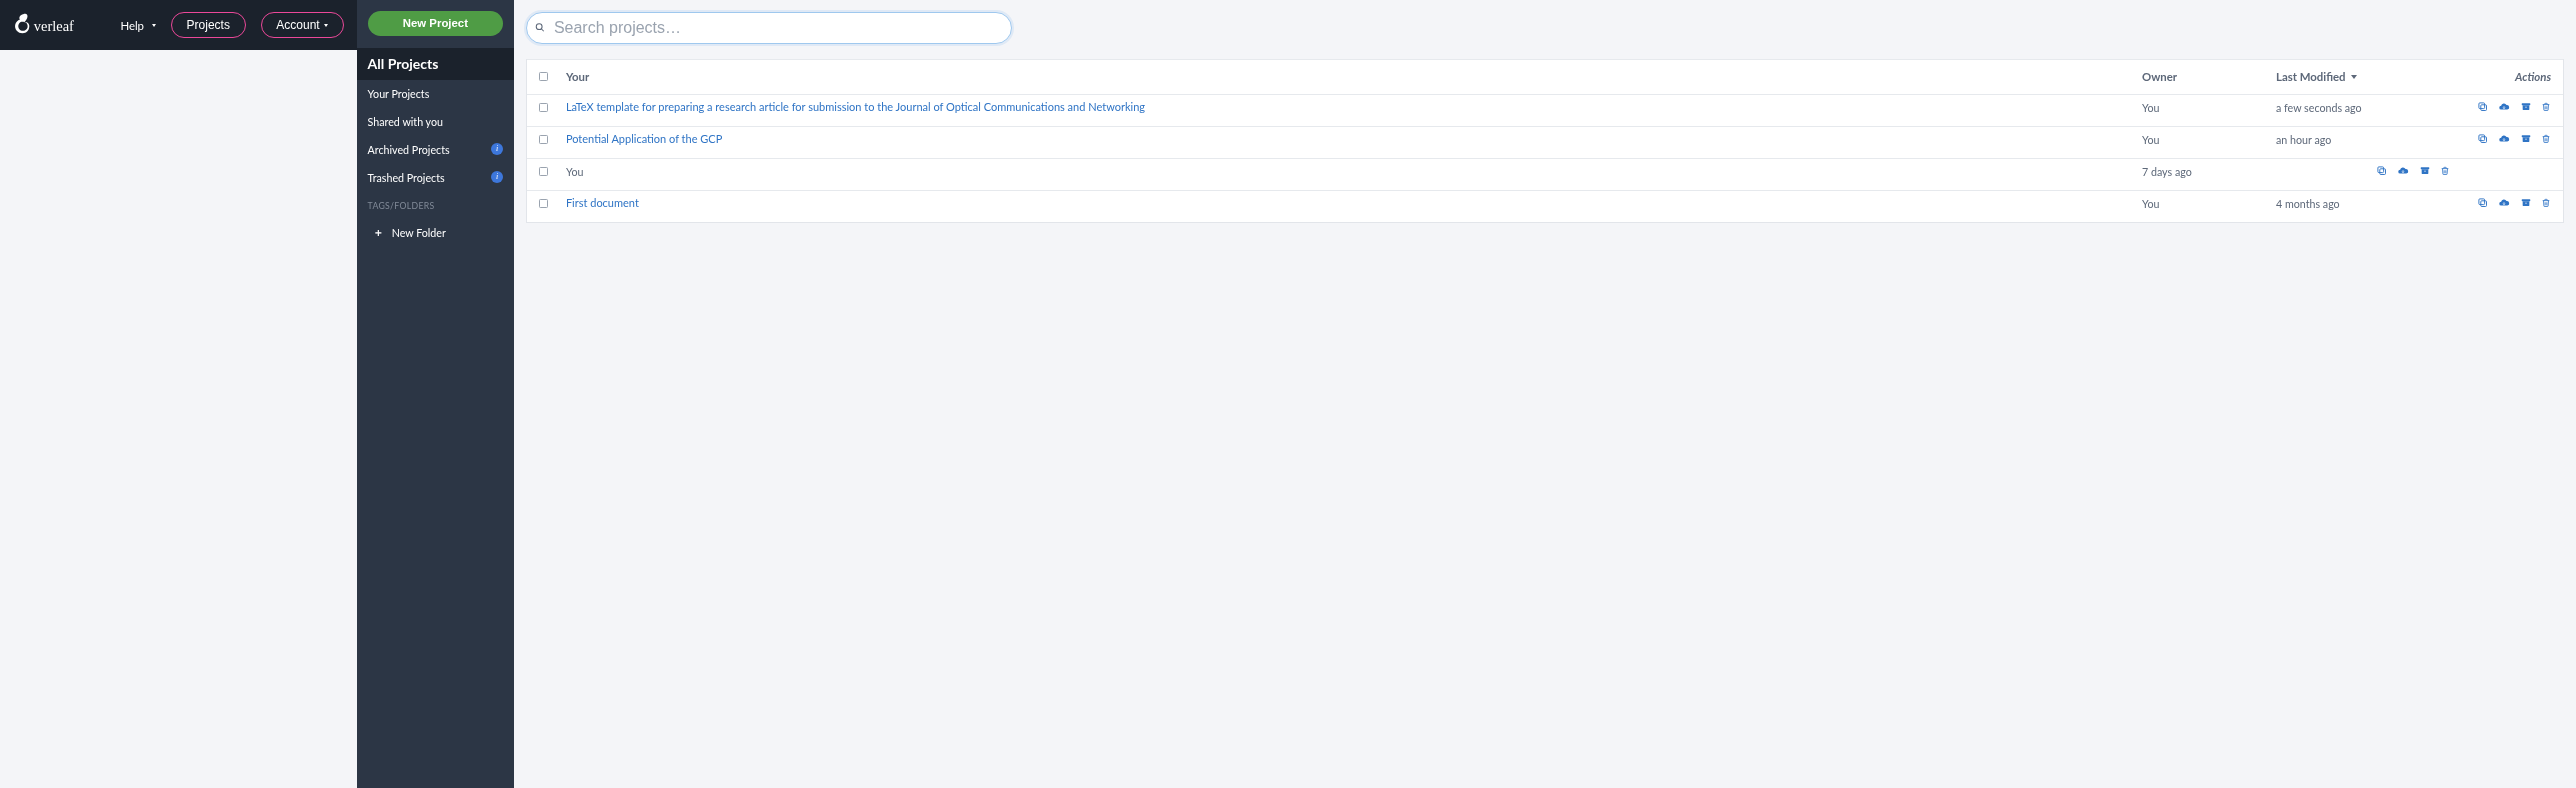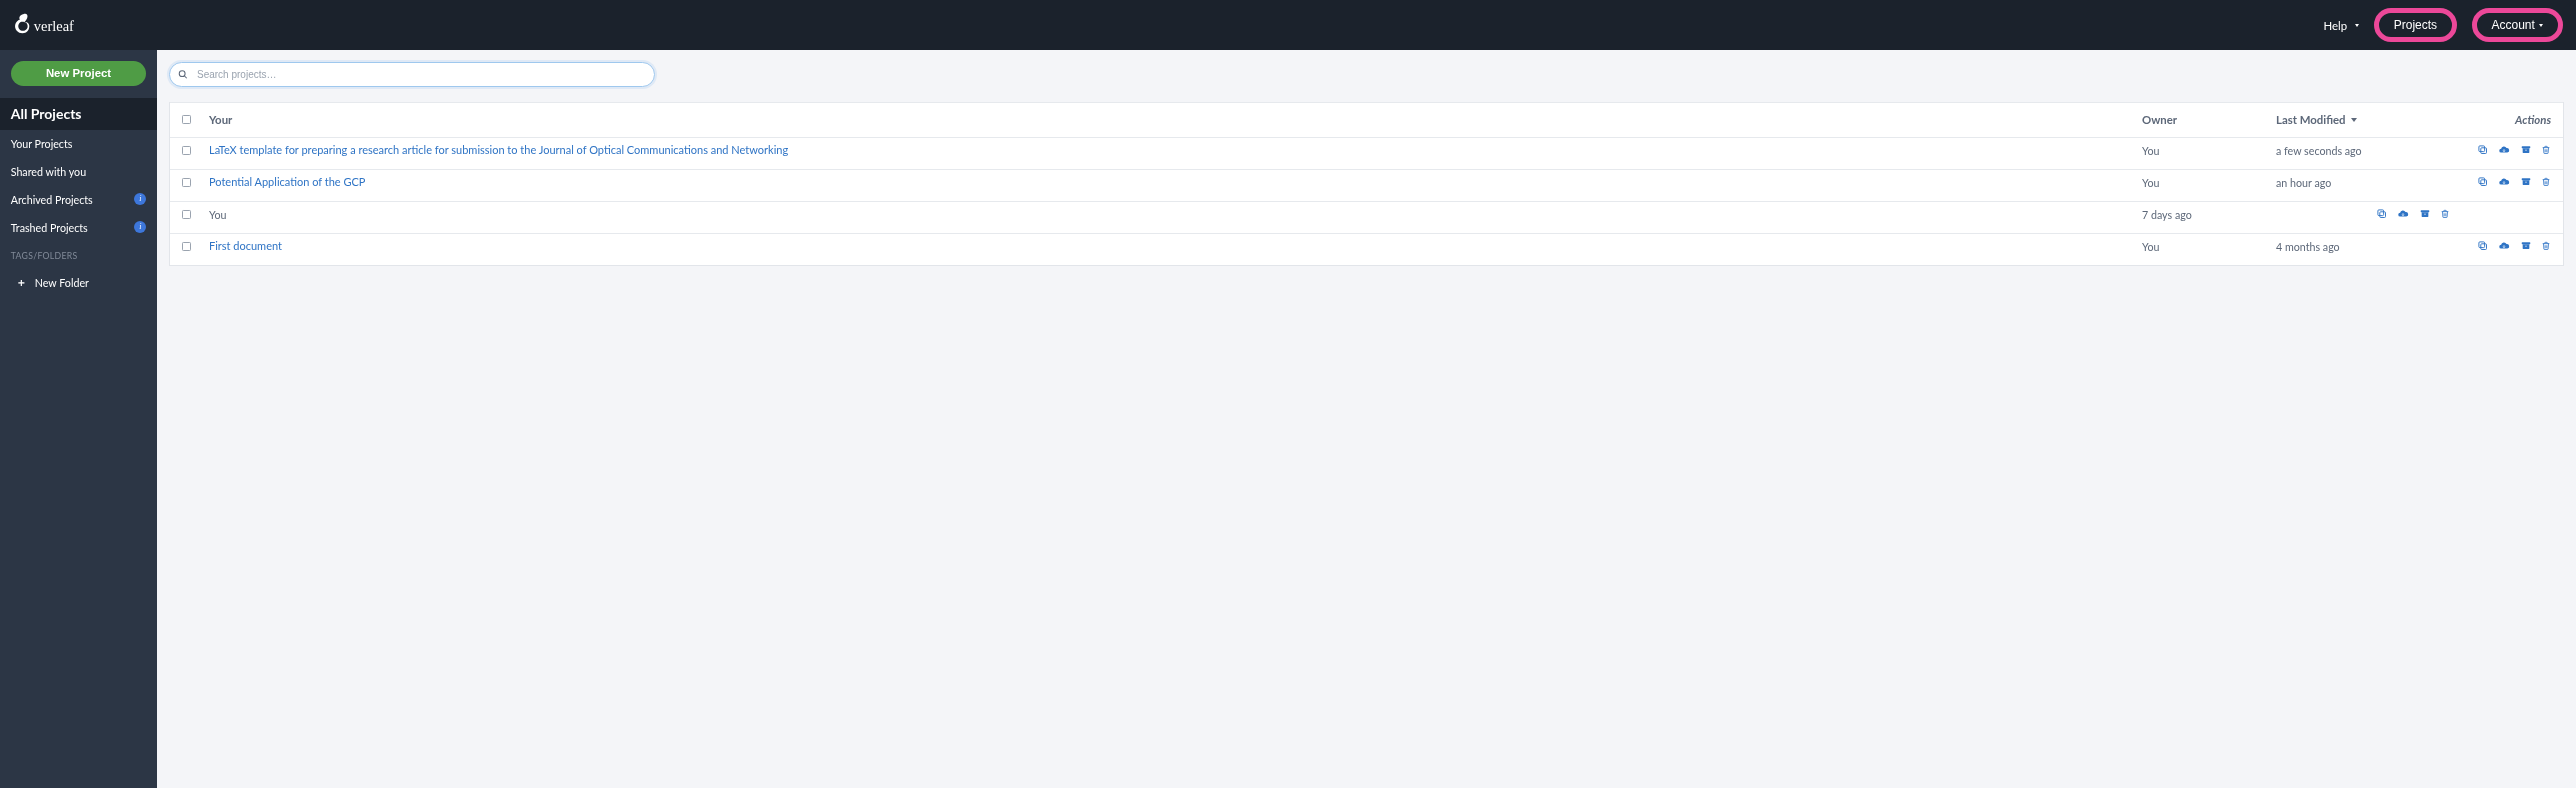--- a/index.html
+++ b/index.html
@@ -2,21 +2,21 @@
 <html style="font-size:10.7px"><head>
 <meta charset="utf-8">
 <style>
   * { margin: 0; padding: 0; box-sizing: border-box; }
   body {
     font-family: "Lato", "Helvetica Neue", Arial, sans-serif;
     background: #f4f5f8;
     color: #5d6879;
     font-size: 10.7px;
   }
-  .app { display: flex; flex-direction: column; min-height: 100vh; }
+  .app { display: flex; flex-direction: row; min-height: 100vh; }
 
   
   .topbar {
     background: #1b222c;
     height: 50px;
     display: flex;
     align-items: center;
     padding: 0 13.4px;
     color: #fff;
   }
@@ -24,21 +24,21 @@
   .logo svg { height: 27px; }
   .topbar-spacer { flex: 1; }
   .topbar-nav { display: flex; align-items: center; gap: 14.8px; }
   .topbar-link {
     color: #fff;
     font-size: 11.4px;
     display: flex; align-items: center; gap: 8px;
     cursor: pointer;
   }
   .topbar-btn {
-    border: 5px solid #ec4899;
+    border: 1px solid #ec4899;
     border-radius: 670px;
     padding: 5.4px 14.8px;
     color: #fff;
     font-size: 12px;
     display: flex; align-items: center; gap: 4px;
     cursor: pointer;
     background: transparent;
   }
   .caret {
     width: 0; height: 0;
@@ -132,21 +132,21 @@
     left: 9.4px; top: 50%;
     transform: translateY(-50%);
     color: #5d6879;
   }
   .search-input {
     width: 100%;
     border: 0.7px solid #9fc8ee;
     border-radius: 670px;
     box-shadow: 0 0 0 2px rgba(159,200,238,0.25);
     padding: 6px 12px 6px 27px;
-    font-size: 10px;
+    font-size: 16px;
     color: #5d6879;
     outline: none;
     background: #fff;
   }
   .search-input::placeholder { color: #9aa3af; }
 
   
   .project-table {
     background: #fff;
     border: 0.7px solid #e2e5ea;

